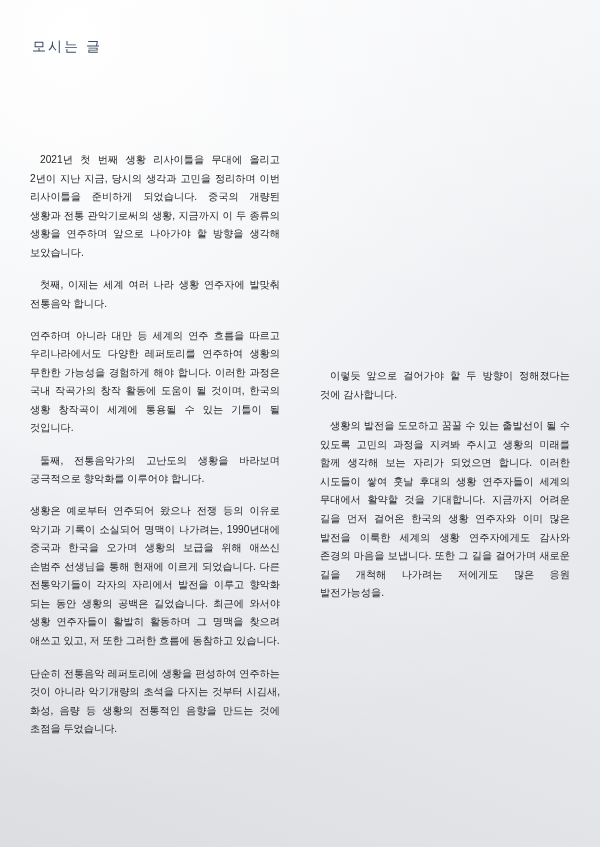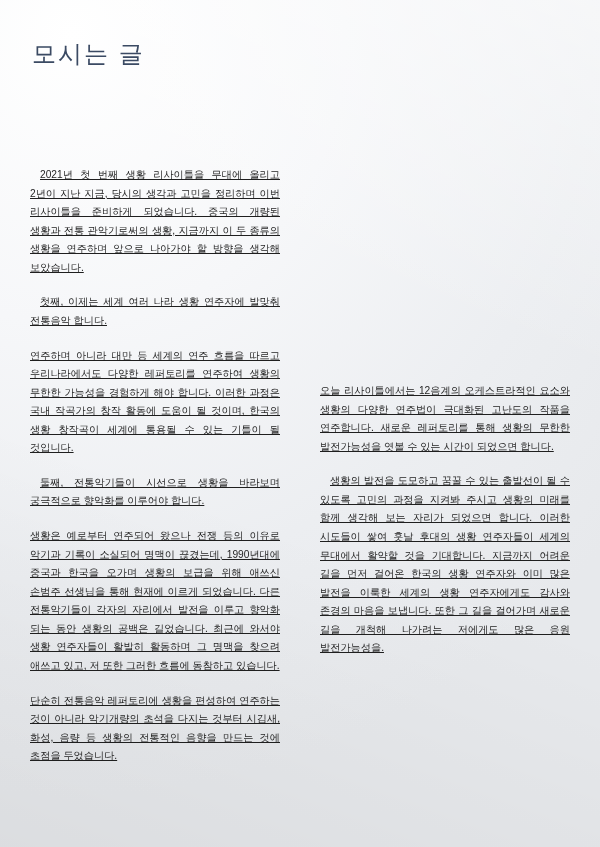--- a/index.html
+++ b/index.html
@@ -31,42 +31,41 @@
                 linear-gradient(20deg, rgba(0,0,0,0.05) 0%, rgba(0,0,0,0) 40%);
   }
   .content {
     position: absolute;
     inset: 0;
   }
   .doc-title {
     position: absolute;
     left: 32px;
     top: 38px;
-    font-size: 24px;
+    font-size: 14px;
     letter-spacing: 2px;
     color: #3b4a63;
     font-weight: 400;
   }
 
   .col {
     position: absolute;
     top: 150px;
     width: 250px;
     font-size: 10.2px;
     line-height: 1.82;
     color: #1f1f1f;
     text-align: justify;
     word-break: keep-all;
   }
   .col-left { left: 30px; }
   .col-right { left: 320px; top: 366px; }
 
   .col p {
-    margin: 16px 0 14px 0;
-    text-decoration: underline;
+    margin: 1px 0 14px 0;
   }
   .col p.indent {
     text-indent: 10px;
   }
   .col p.tight {
     margin-bottom: 13px;
   }
 </style>
 </head>
 <body>
@@ -74,23 +73,23 @@
 <div class="page"></div>
 
 <div class="content">
 
   <div class="doc-title">모시는 글</div>
 
   <div class="col col-left">
     <p class="indent">2021년 첫 번째 생황 리사이틀을 무대에 올리고 2년이 지난 지금, 당시의 생각과 고민을 정리하며 이번 리사이틀을 준비하게 되었습니다. 중국의 개량된 생황과 전통 관악기로써의 생황, 지금까지 이 두 종류의 생황을 연주하며 앞으로 나아가야 할 방향을 생각해 보았습니다.</p>
     <p class="indent tight">첫째, 이제는 세계 여러 나라 생황 연주자에 발맞춰 전통음악 합니다.</p>
     <p>연주하며 아니라 대만 등 세계의 연주 흐름을 따르고 우리나라에서도 다양한 레퍼토리를 연주하여 생황의 무한한 가능성을 경험하게 해야 합니다. 이러한 과정은 국내 작곡가의 창작 활동에 도움이 될 것이며, 한국의 생황 창작곡이 세계에 통용될 수 있는 기틀이 될 것입니다.</p>
-    <p class="indent tight">둘째, 전통악기들이 시선으로 생황을 바라보며 궁극적으로 향악화를 이루어야 합니다.</p>
-    <p>생황은 예로부터 연주되어 왔으나 전쟁 등의 이유로 악기과 기록이 소실되어 명맥이 끊겼는데, 1990년대에 중국과 한국을 오가며 생황의 보급을 위해 애쓰신 손범주 선생님을 통해 현재에 이르게 되었습니다. 다른 전통악기들이 각자의 자리에서 발전을 이루고 향악화 되는 동안 생황의 공백은 길었습니다. 최근에 와서야 생황 연주자들이 활발히 활동하며 그 명맥을 찾으려 애쓰고 있고, 저 또한 그러한 흐름에 동참하고 있습니다.</p>
+    <p class="indent tight">둘째, 전통음악가의 고난도의 생황을 바라보며 궁극적으로 향악화를 이루어야 합니다.</p>
+    <p>생황은 예로부터 연주되어 왔으나 전쟁 등의 이유로 악기과 기록이 소실되어 명맥이 나가려는, 1990년대에 중국과 한국을 오가며 생황의 보급을 위해 애쓰신 손범주 선생님을 통해 현재에 이르게 되었습니다. 다른 전통악기들이 각자의 자리에서 발전을 이루고 향악화 되는 동안 생황의 공백은 길었습니다. 최근에 와서야 생황 연주자들이 활발히 활동하며 그 명맥을 찾으려 애쓰고 있고, 저 또한 그러한 흐름에 동참하고 있습니다.</p>
     <p>단순히 전통음악 레퍼토리에 생황을 편성하여 연주하는 것이 아니라 악기개량의 초석을 다지는 것부터 시김새, 화성, 음량 등 생황의 전통적인 음향을 만드는 것에 초점을 두었습니다.</p>
   </div>
 
   <div class="col col-right">
-    <p>오늘 리사이틀에서는 12음계의 오케스트라적인 요소와 생황의 다양한 연주법이 극대화된 고난도의 작품을 연주합니다. 새로운 레퍼토리를 통해 생황의 무한한 발전가능성을 엿볼 수 있는 시간이 되었으면 합니다.</p>
+    <p class="indent tight">이렇듯 앞으로 걸어가야 할 두 방향이 정해졌다는 것에 감사합니다.</p>
     <p class="indent">생황의 발전을 도모하고 꿈꿀 수 있는 출발선이 될 수 있도록 고민의 과정을 지켜봐 주시고 생황의 미래를 함께 생각해 보는 자리가 되었으면 합니다. 이러한 시도들이 쌓여 훗날 후대의 생황 연주자들이 세계의 무대에서 활약할 것을 기대합니다. 지금까지 어려운 길을 먼저 걸어온 한국의 생황 연주자와 이미 많은 발전을 이룩한 세계의 생황 연주자에게도 감사와 존경의 마음을 보냅니다. 또한 그 길을 걸어가며 새로운 길을 개척해 나가려는 저에게도 많은 응원 발전가능성을.</p>
   </div>
 
 </div>
 
 </body></html>

